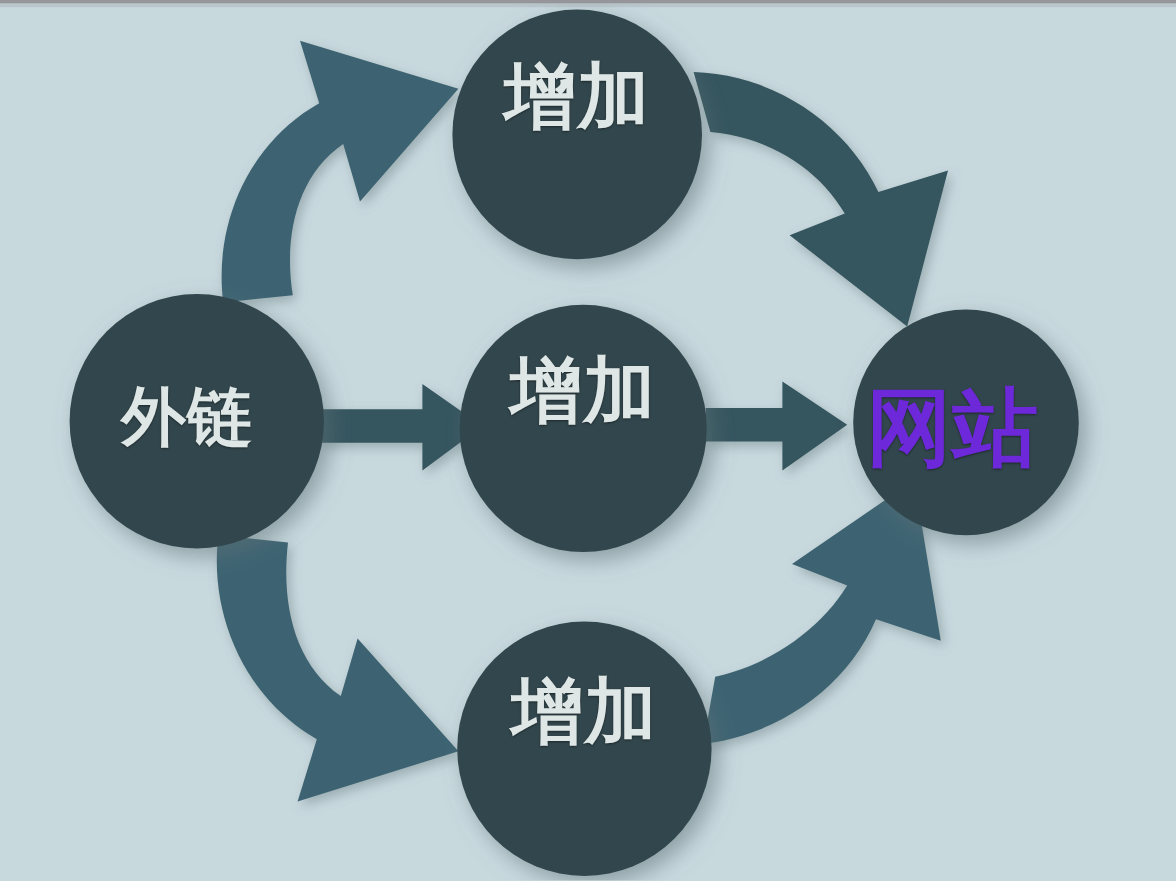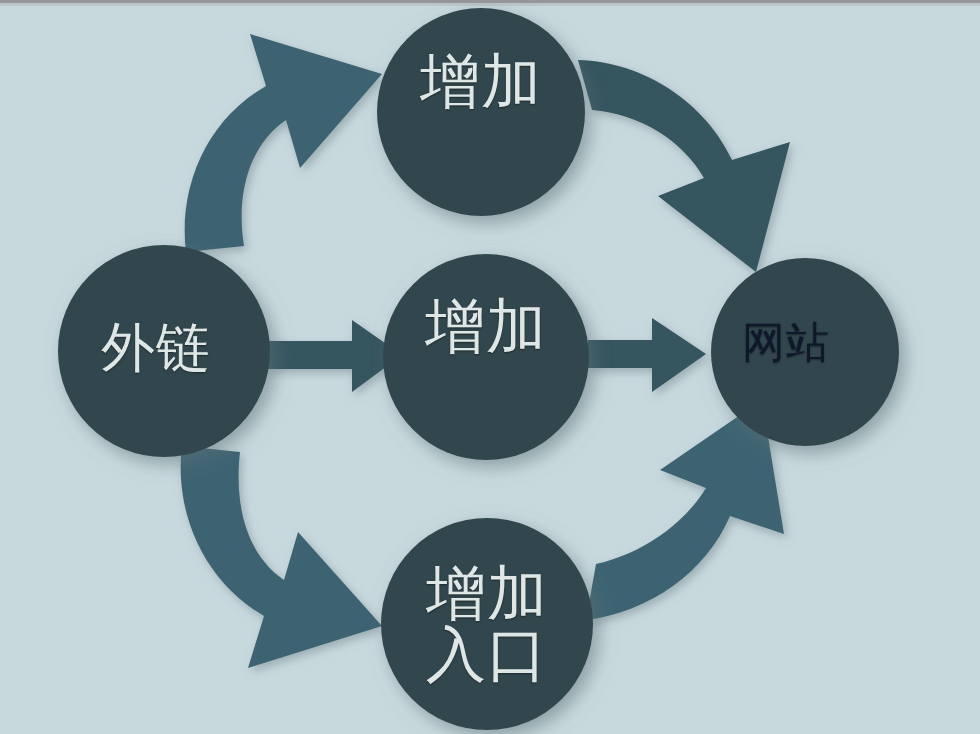--- a/index.html
+++ b/index.html
@@ -40,21 +40,21 @@
   #diagram {
     position: absolute;
     left: 0; top: 0;
     width: 980px;
     height: 734px;
   }
   .node-label {
     position: absolute;
     color: #dfe7e6;
     text-align: left;
-    font-weight: 400;
+    font-weight: 700;
     line-height: 1.02;
     letter-spacing: 1px;
     text-shadow: 0 1px 2px rgba(0,0,0,.45);
     pointer-events: none;
     -webkit-font-smoothing: antialiased;
   }
   .node-label.one-line { }
   .node-label span { display: block; white-space: nowrap; }
 </style>
 </head>
@@ -154,20 +154,19 @@
         <span>外链</span>
       </div>
       <div class="node-label" style="font-size: 60px; color: rgb(223, 231, 230); left: 420px; top: 51px;">
         <span>增加</span>
       </div>
       <div class="node-label" style="font-size: 60px; color: rgb(223, 231, 230); left: 425px; top: 296px;">
         <span>增加</span>
       </div>
       <div class="node-label" style="font-size: 60px; color: rgb(223, 231, 230); left: 426px; top: 563px;">
         <span>增加</span>
-        <span>入口</span>
       </div>
-      <div class="node-label one-line" style="font-size: 43px; color: #0f172a; left: 742px; top: 321px;">
+      <div class="node-label one-line" style="font-size: 71px; color: #6d28d9; left: 722px; top: 321px;">
         <span>网站</span>
       </div>
     </div>
 
 </div>
 
 </body></html>

